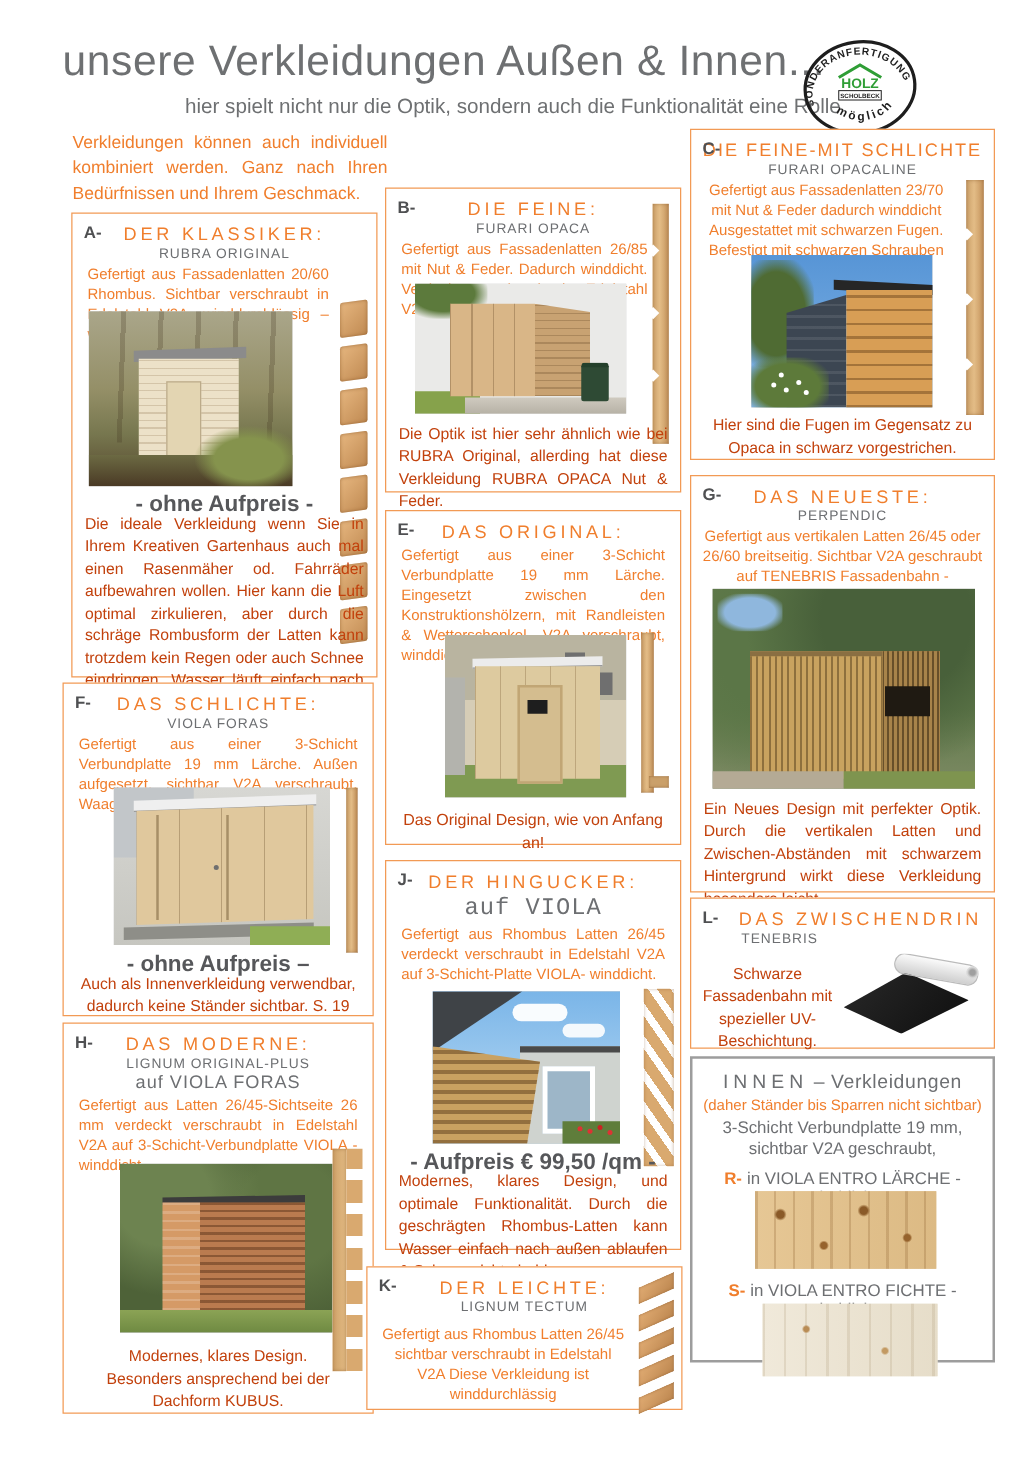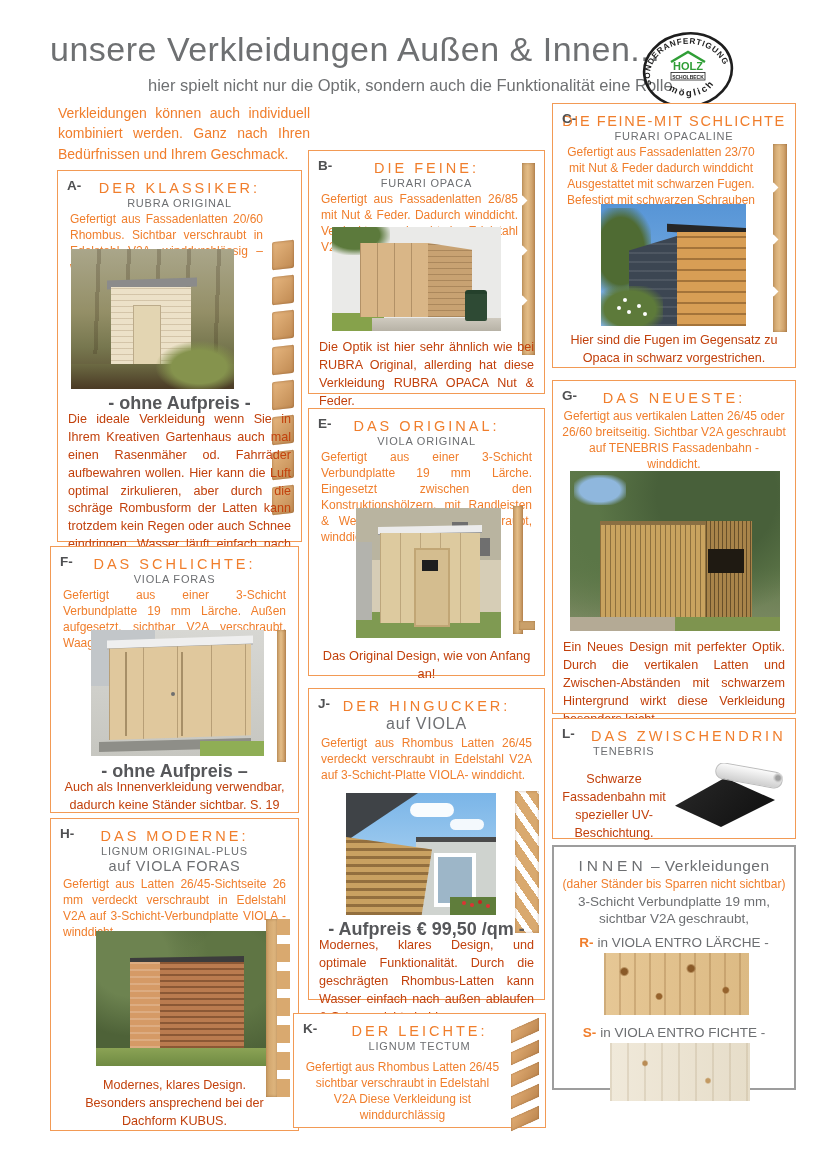--- a/index.html
+++ b/index.html
@@ -162,41 +162,40 @@
       <div class="notch" style="top:34px;"></div>
       <div class="notch" style="top:84px;"></div>
       <div class="notch" style="top:134px;"></div>
     </div>
     <div class="btext" style="left:10px;right:10px;top:188px;">Die Optik ist hier sehr ähnlich wie bei RUBRA Original, allerding hat diese Verkleidung RUBRA OPACA Nut &amp; Feder.</div>
   </div>
 
   <div class="box" style="left:308px;top:408px;width:237px;height:268px;">
     <span class="letter">E-</span>
     <div class="btitle">DAS ORIGINAL:</div>
-    <div class="bname">VIOLA ORIGINAL</div>
     <div class="spec">Gefertigt aus einer 3-Schicht Verbundplatte 19 mm Lärche. Eingesetzt zwischen den Konstruktionshölzern, mit Randleisten &amp; Wetterschenkel. V2A verschraubt, winddicht</div>
     <div class="ph" style="left:47px;top:99px;width:145px;height:130px;">
       <div style="inset:0;background:linear-gradient(180deg,#b9b4a0 0 40%,#d6cdb6 40% 80%,#7f9a52 80%);"></div>
       <div style="left:96px;top:14px;width:16px;height:12px;background:#6f6f6f;"></div>
       <div style="left:120px;top:30px;width:14px;height:18px;background:#6f6f6f;"></div>
       <div style="left:0;top:34px;width:16px;height:78px;background:#b3b3ad;"></div>
       <div style="left:22px;top:18px;width:104px;height:7px;background:#ececec;border-bottom:1px solid #999;transform:skewY(-1deg);"></div>
       <div style="left:24px;top:25px;width:100px;height:90px;background:repeating-linear-gradient(90deg,rgba(130,100,60,.35) 0 1px,rgba(0,0,0,0) 1px 20px),#ddca9f;"></div>
       <div style="left:58px;top:40px;width:32px;height:75px;background:#d4bd8f;border:2px solid #c1a675;"></div>
       <div style="left:66px;top:52px;width:16px;height:11px;background:#1e1e1e;"></div>
     </div>
     <div class="bar" style="left:204px;top:97px;width:10px;height:128px;"></div>
     <div class="abs" style="left:210px;top:212px;width:16px;height:9px;background:#caa06a;box-shadow:inset 0 0 2px rgba(120,70,25,.6);"></div>
     <div class="btext center" style="left:8px;right:8px;top:238px;font-size:12.8px;">Das Original Design, wie von Anfang an!</div>
   </div>
 
   <div class="box" style="left:308px;top:688px;width:237px;height:312px;">
     <span class="letter">J-</span>
     <div class="btitle">DER HINGUCKER:</div>
-    <div class="bname" style="font-size:16px;">auf VIOLA</div>
+    <div class="bname" style="font-size:19px;font-family:Liberation Mono, monospace;">auf VIOLA</div>
     <div class="spec">Gefertigt aus Rhombus Latten 26/45 verdeckt verschraubt in Edelstahl V2A auf 3-Schicht-Platte VIOLA- winddicht.</div>
     <div class="ph" style="left:37px;top:104px;width:150px;height:122px;">
       <div style="inset:0;background:linear-gradient(180deg,#7ab5e8,#abd2f1 70%);"></div>
       <div style="left:64px;top:10px;width:44px;height:14px;background:#fff;border-radius:10px;opacity:.95;"></div>
       <div style="left:104px;top:26px;width:34px;height:11px;background:#fff;border-radius:8px;opacity:.9;"></div>
       <div style="left:0;top:0;width:72px;height:62px;background:#3f4347;clip-path:polygon(0 0,100% 0,0 78%);"></div>
       <div style="left:70px;top:44px;width:80px;height:78px;background:#cfd3cf;border-top:5px solid #4a4a4a;"></div>
       <div style="left:88px;top:60px;width:34px;height:46px;background:#9db6c8;border:4px solid #fff;"></div>
       <div style="left:0;top:44px;width:86px;height:78px;background:repeating-linear-gradient(0deg,rgba(80,50,20,.45) 0 3px,rgba(0,0,0,0) 3px 8px),#c9a161;clip-path:polygon(0 0,100% 16%,88% 100%,0 100%);"></div>
       <div style="left:104px;bottom:0;width:46px;height:18px;background:#5f7d3b;"></div>
@@ -239,20 +238,21 @@
       <div class="notch" style="top:40px;"></div>
       <div class="notch" style="top:92px;"></div>
       <div class="notch" style="top:144px;"></div>
     </div>
     <div class="btext center" style="left:14px;right:14px;top:228px;">Hier sind die Fugen im Gegensatz zu Opaca in schwarz vorgestrichen.</div>
   </div>
 
   <div class="box" style="left:552px;top:380px;width:244px;height:334px;">
     <span class="letter">G-</span>
     <div class="btitle">DAS NEUESTE:</div>
+    <div class="bname">PERPENDIC</div>
     <div class="spec center">Gefertigt aus vertikalen Latten 26/45 oder 26/60 breitseitig. Sichtbar V2A geschraubt auf TENEBRIS Fassadenbahn - winddicht.</div>
     <div class="ph" style="left:17px;top:90px;width:210px;height:160px;">
       <div style="inset:0;background:radial-gradient(circle at 70% 15%,#48603a 0 30%,rgba(0,0,0,0) 60%),radial-gradient(circle at 25% 30%,#5b7647 0 25%,rgba(0,0,0,0) 55%),linear-gradient(180deg,#617a4b 0 60%,#7d8a64 100%);"></div>
       <div style="left:4px;top:4px;width:52px;height:30px;background:radial-gradient(ellipse at center,#8fb7dd 0 55%,rgba(143,183,221,0) 80%);"></div>
       <div style="left:30px;top:50px;width:152px;height:98px;background:repeating-linear-gradient(90deg,rgba(70,50,20,.45) 0 1.5px,rgba(0,0,0,0) 1.5px 5px),#c9a35f;border-top:4px solid #8a6f42;"></div>
       <div style="left:136px;top:50px;width:46px;height:98px;background:repeating-linear-gradient(90deg,rgba(40,28,10,.5) 0 1.5px,rgba(0,0,0,0) 1.5px 4px),#a8844a;"></div>
       <div style="left:138px;top:78px;width:36px;height:24px;background:#1f1a12;"></div>
       <div style="left:0;bottom:0;width:50%;height:14px;background:#b4aa95;"></div>
       <div style="left:50%;bottom:0;width:50%;height:14px;background:#7e944f;"></div>
     </div>

